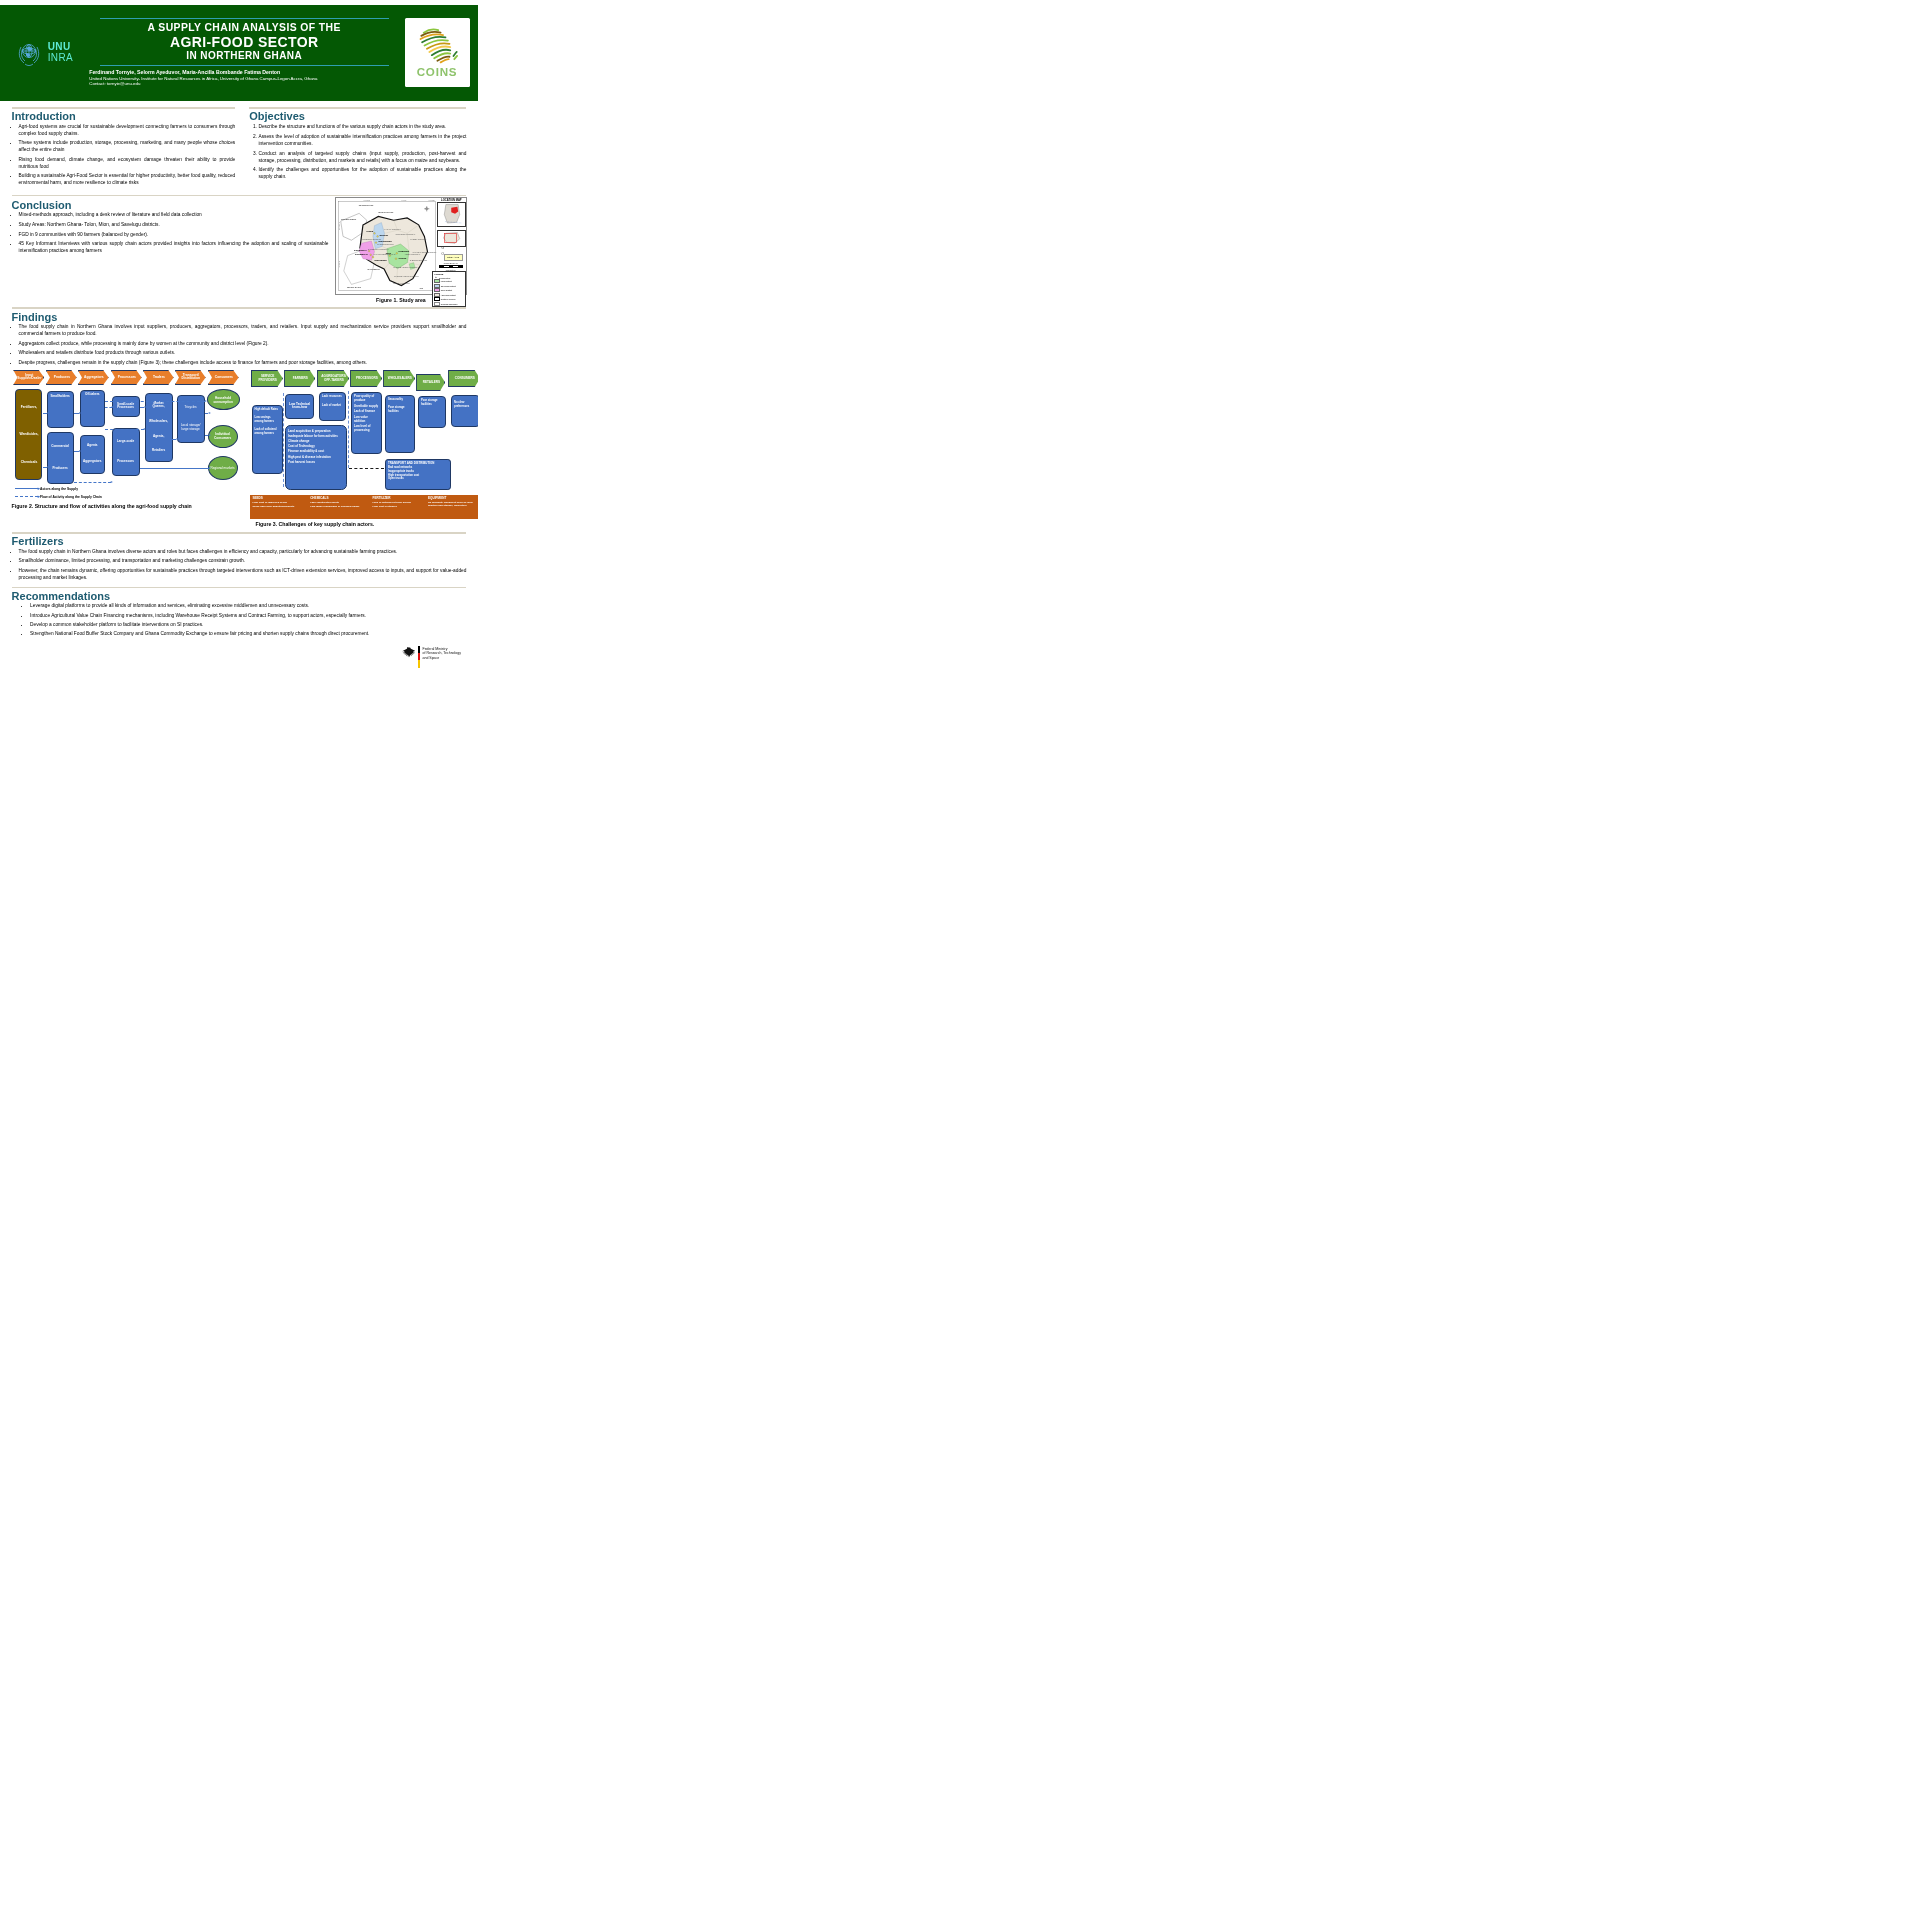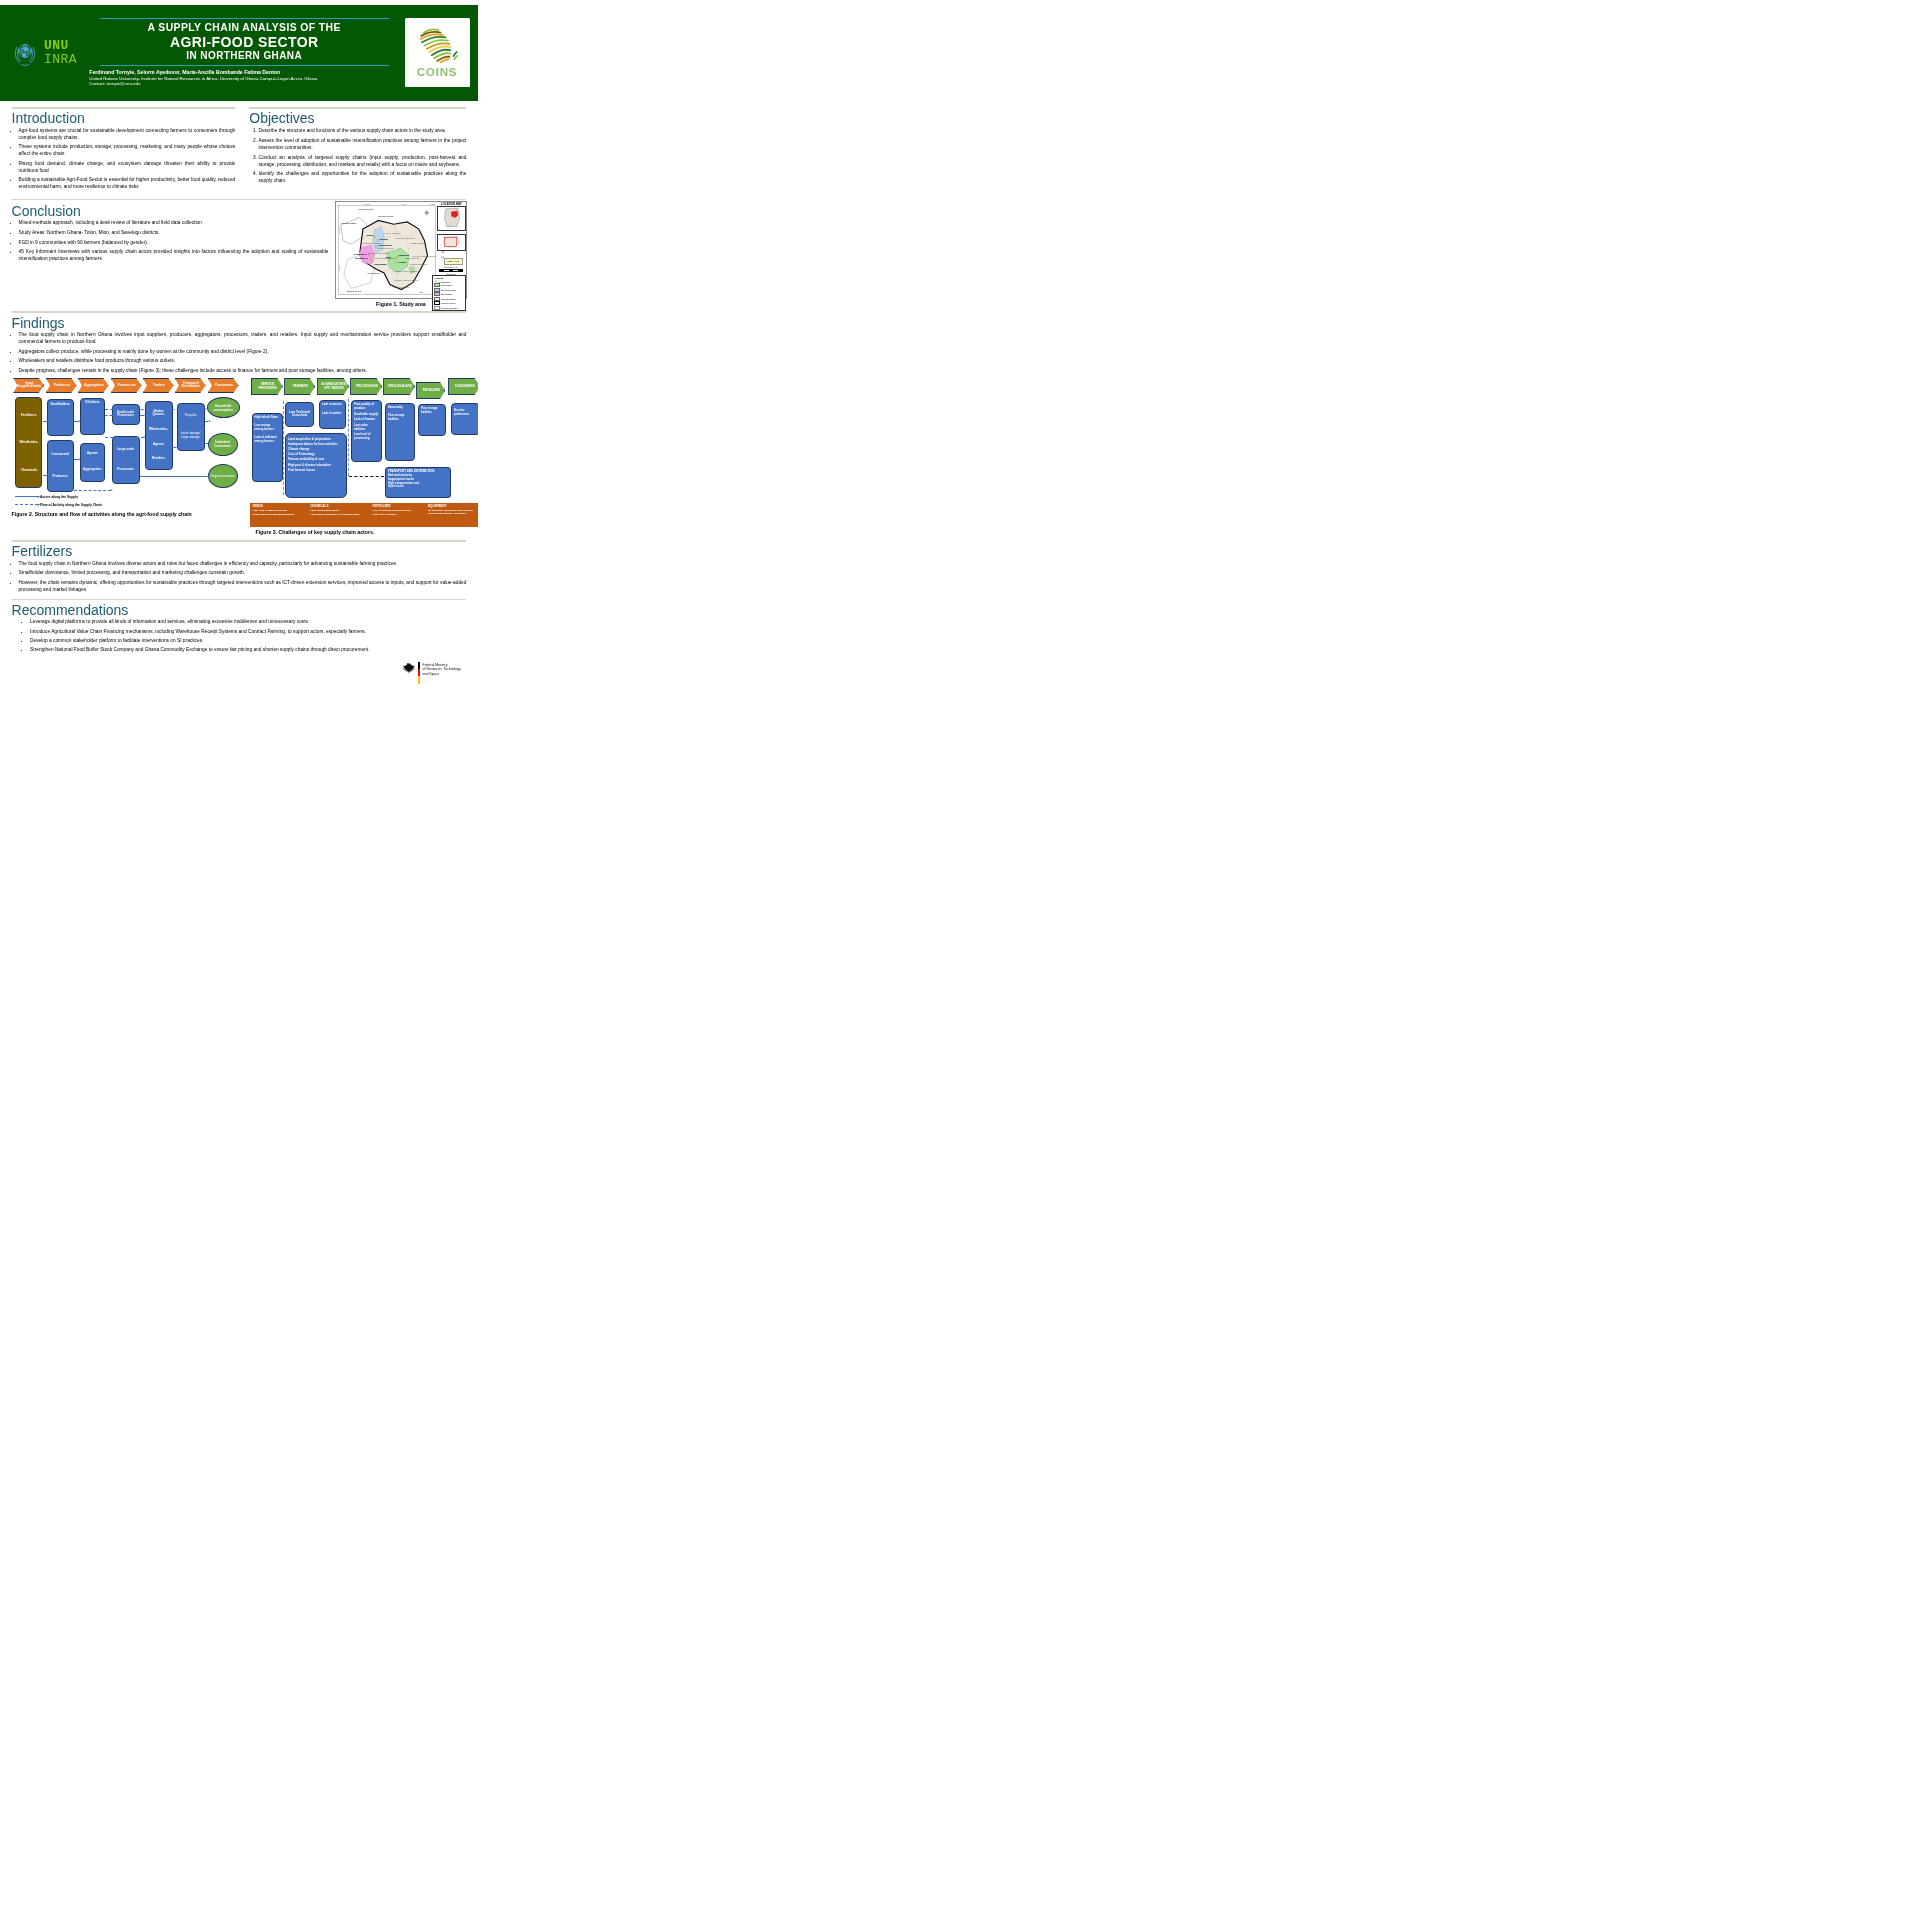--- a/index.html
+++ b/index.html
@@ -1,35 +1,35 @@
 <!DOCTYPE html>
 <html style="font-size:6.2px"><head>
 <meta charset="utf-8">
 <style>
   html,body{margin:0;padding:0;background:#ffffff;}
   .poster{width:478px;min-height:676px;background:#fff;font-family:"Liberation Sans",sans-serif;color:#000;position:relative;overflow:hidden;}
   
   .header{margin-top:4.6px;background:#045804;display:flex;align-items:stretch;min-height:96px;}
   .unu{width:87px;display:flex;align-items:center;justify-content:center;gap:3.9px;}
-  .unutxt{color:#84cc16;font-weight:bold;font-size:13px;line-height:1.02;letter-spacing:0.4px;font-family:Liberation Mono, monospace;}
+  .unutxt{color:#5eead4;font-weight:bold;font-size:10px;line-height:1.02;letter-spacing:0.4px;}
   .unutxt .inra{font-weight:normal;}
   .titleblock{flex:1;text-align:center;color:#fff;padding-top:12px;}
   .trule{border-top:0.8px solid #2E9FB0;width:92%;margin:1.5px auto 3.1px auto;}
   .trule.b{margin:3.9px auto 3.1px auto;}
   .t1{font-size:10.4px;font-weight:bold;letter-spacing:0.4px;}
   .t2{font-size:14px;font-weight:bold;letter-spacing:0.4px;margin-top:0.8px;}
   .t3{font-size:10px;font-weight:bold;letter-spacing:0.4px;}
   .authors{text-align:left;font-weight:bold;font-size:5.2px;margin:0.8px 0 0.8px 2.3px;}
   .affil{text-align:left;font-size:4.4px;margin:0.4px 0 0 2.3px;}
   .coins{width:65px;background:#fff;border-radius:1.5px;margin:6.2px 8.5px 6.2px 3.1px;display:flex;flex-direction:column;align-items:center;justify-content:center;height:69px;align-self:center;text-align:right;}
   .coinstxt{color:#8FC36C;font-weight:bold;font-size:11.6px;letter-spacing:0.8px;margin-top:0.8px;}
   
   .content{padding:1.5px 11.6px 0 11.6px;}
   .rule{height:1.9px;background:#D9D4C5;margin:4.6px 0 0.8px 0;}
-  h2{font-size:14px;color:#1E5B70;font-weight:normal;margin:1.5px 0 1.5px 0;}
+  h2{font-size:11px;color:#1E5B70;font-weight:bold;margin:1.5px 0 1.5px 0;}
   ul.b{margin:1.5px 0 0 0;padding-left:7px;}
   ul.b li,ol.o li{margin-bottom:2.7px;font-size:4.8px;line-height:1.45;text-align:justify;}
   ol.o{margin:2.3px 0 0 0;padding-left:9.2px;}
   ul.r{margin:1.5px 0 0 0;padding-left:18.5px;}
   ul.r li{margin-bottom:2.3px;font-size:4.8px;line-height:1.45;}
   .cols{display:flex;gap:14px;}
   .col-l{flex:1.03;} .col-r{flex:1;}
   .meth{display:flex;gap:7px;align-items:flex-start;}
   .meth-text{flex:1;}
   

